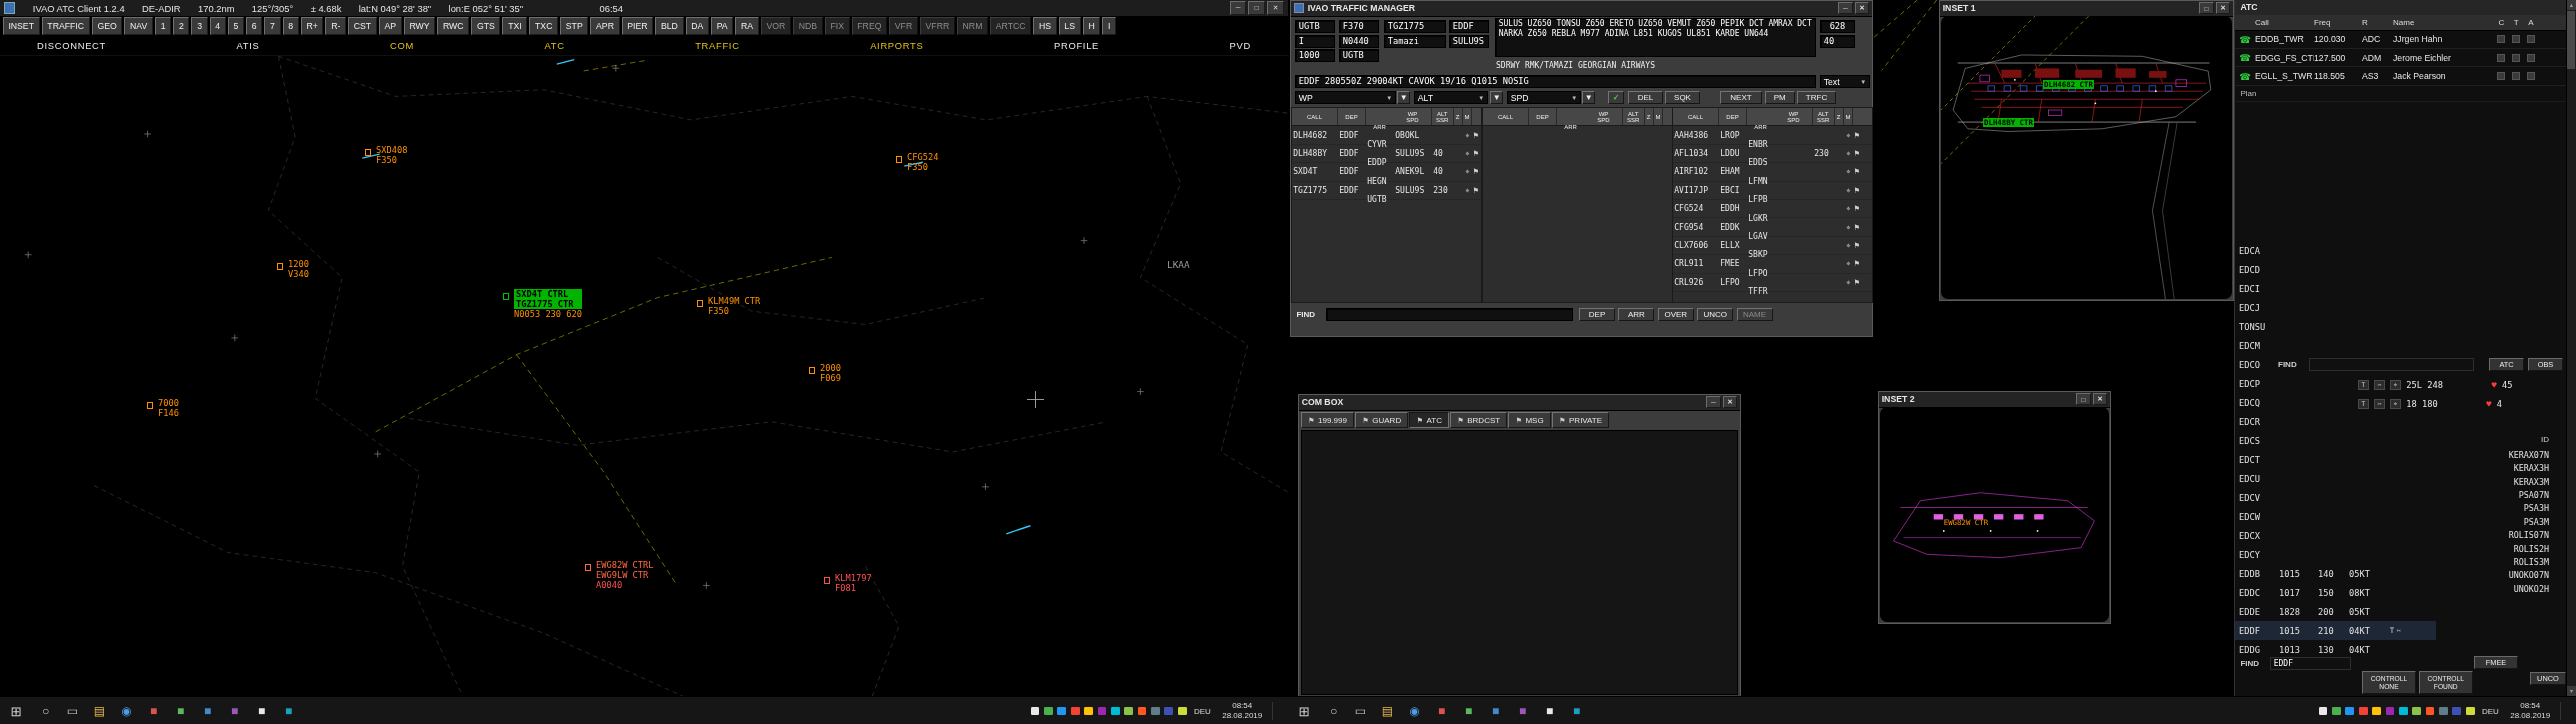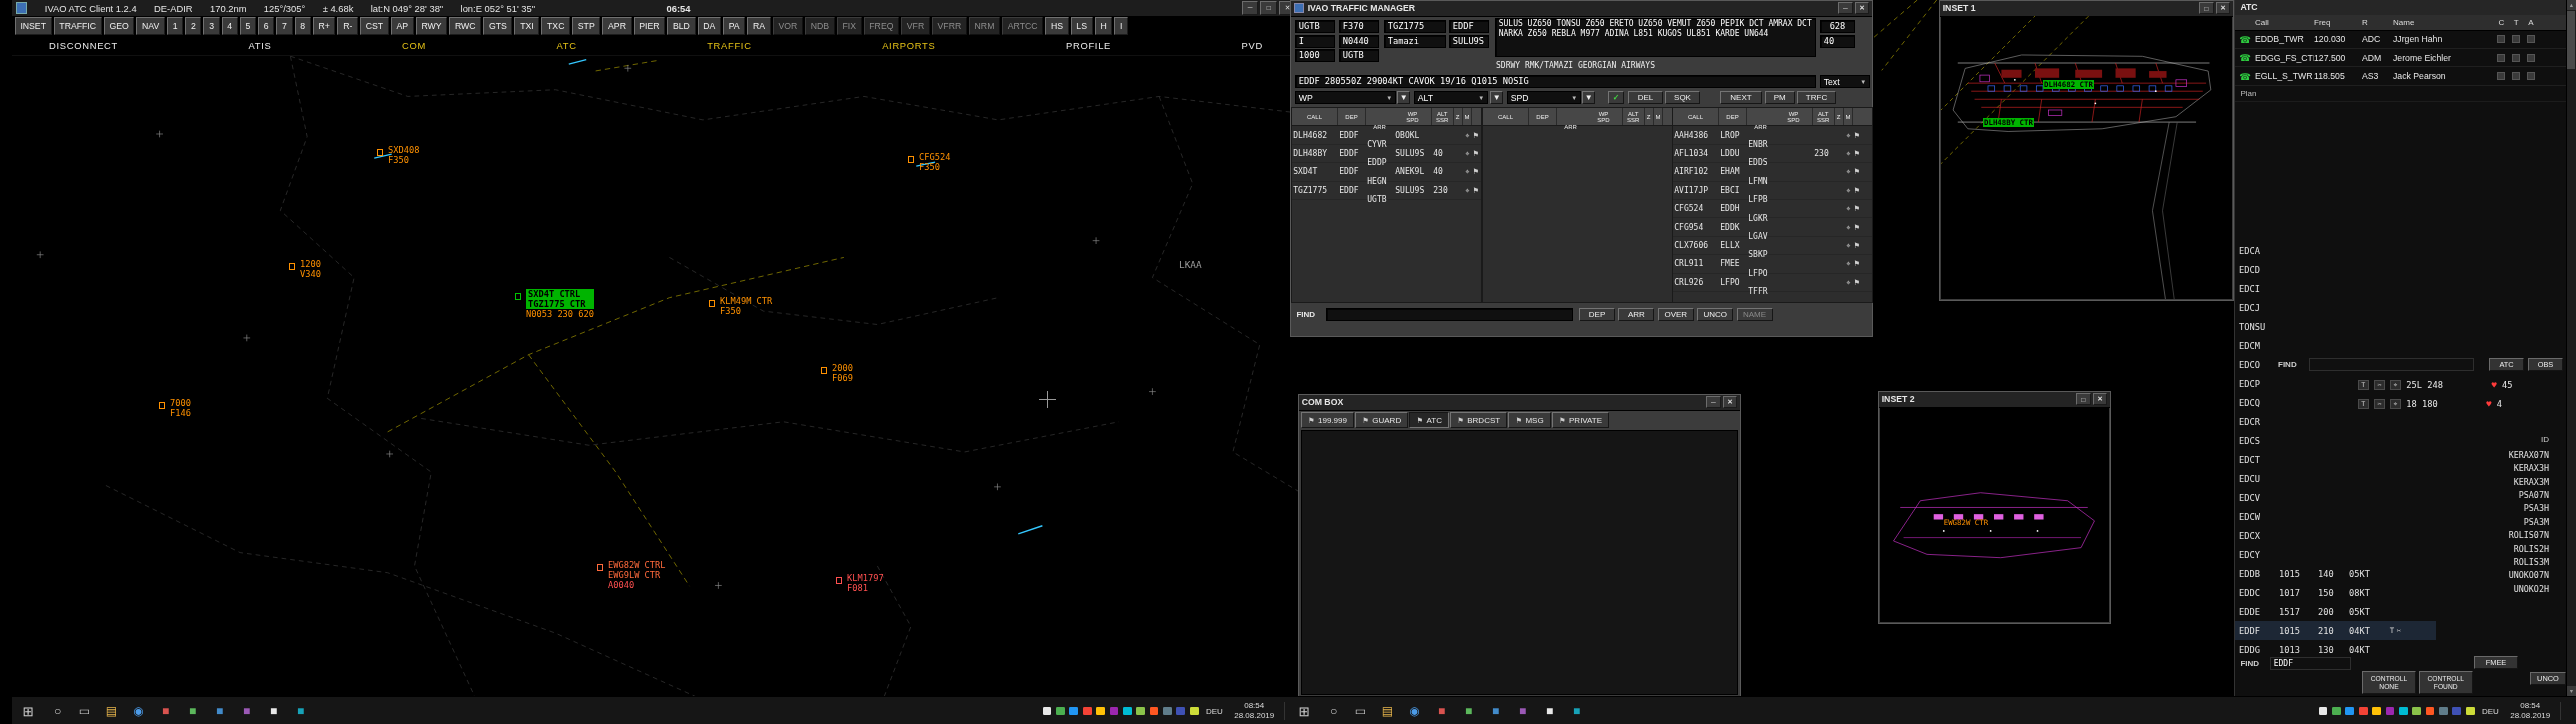--- a/index.html
+++ b/index.html
@@ -1,18 +1,18 @@
 <!DOCTYPE html>
 <html style="font-size:10.7px"><head>
 <meta charset="utf-8">
 <style>
   html,body{margin:0;padding:0;width:2576px;height:725px;overflow:hidden;background:#000;
     font-family:"Liberation Sans",sans-serif;-webkit-font-smoothing:antialiased;}
   .mon{position:absolute;top:0;height:725px;width:1288px;}
-  #mon-left{left:12px;} #mon-right{left:1288px;}
+  #mon-left{left:0;} #mon-right{left:1288px;}
 
   
   .titlebar{position:absolute;left:0;top:0;right:0;height:16px;background:#1d1d1d;color:#e6e6e6;
     display:flex;align-items:center;font-size:9.4px;gap:17.4px;padding:0 4px;border-bottom:0.7px solid #000;}
   .titlebar .appico{width:9.4px;height:9.4px;background:#3d6fb4;border:0.7px solid #7aa;flex:none;}
   .tb-btns{margin-left:auto;display:flex;gap:2px;}
   .wbtn{width:14.8px;height:11.4px;background:#3a3a3a;border:0.7px solid;border-color:#6c6c6c #1a1a1a #1a1a1a #6c6c6c;
     color:#ddd;font-size:6.7px;display:flex;align-items:center;justify-content:center;}
   .wtitle{white-space:nowrap;}
 
@@ -87,21 +87,21 @@
 
   
   .comtab{display:flex;align-items:center;gap:3.4px;background:#3a3a3a;border:0.7px solid;
     border-color:#747474 #161616 #161616 #747474;color:#e8e8e8;font-size:8px;padding:0 6px;height:16px;box-sizing:border-box;}
   .comtab.active{background:#262626;border-color:#161616 #747474 #747474 #161616;}
   .comtab .flg{color:#cfcfcf;font-size:7.4px;}
   #com-tabs{position:absolute;left:2px;top:17px;display:flex;gap:1.3px;}
   #com-body{position:absolute;left:2px;top:35px;right:2px;bottom:2px;background:#151515;border:0.7px solid #000;}
 
   
-  .inset-body{position:absolute;left:0.7px;top:14.8px;right:0.7px;bottom:0.7px;background:#000;overflow:hidden;}
+  .inset-body{position:absolute;left:0.7px;top:14.8px;right:0.7px;bottom:0.7px;background:#000;overflow:hidden;border-radius:7px;}
   .glabel{position:absolute;background:#00b400;color:#000;font-family:"DejaVu Sans Mono",monospace;
     font-size:7.4px;padding:0 1.3px;font-weight:bold;white-space:nowrap;}
   .olabel{position:absolute;color:#ff9100;font-family:"DejaVu Sans Mono",monospace;font-size:7.4px;white-space:nowrap;}
 
   
   #atc-panel{position:absolute;left:946px;top:0;width:342px;height:696px;background:#0f0f0f;border-left:0.7px solid #333;box-sizing:border-box;}
   #atc-title{height:14.8px;background:#262626;color:#e8e8e8;font-size:8.7px;font-weight:bold;display:flex;align-items:center;padding:0 5.4px;}
   #atc-cols{height:14.8px;background:#2e2e2e;display:flex;align-items:center;color:#ddd;font-size:8px;border-bottom:0.7px solid #000;}
   .ac0{width:79px;padding-left:20px;box-sizing:border-box;} .ac1{width:48px;} .ac2{width:31px;} .ac3{width:101px;}
   .ac4,.ac5,.ac6{width:14.8px;text-align:center;}
@@ -142,21 +142,21 @@
 
   <div class="titlebar">
     <span class="appico"></span>
     <span class="wtitle">IVAO ATC Client 1.2.4</span>
     <span>DE-ADIR</span>
     <span>170.2nm</span>
     <span>125°/305°</span>
     <span>± 4.68k</span>
     <span>lat:N 049° 28' 38"</span>
     <span>lon:E 052° 51' 35"</span>
-    <span style="margin-left:114px;font-weight:bold">06:54</span>
+    <span style="margin-left:59px;font-weight:normal">06:54</span>
     <span class="tb-btns">
       <span class="wbtn">─</span>
       <span class="wbtn">□</span>
       <span class="wbtn">✕</span>
     </span>
   </div>
 
   <div id="tb1">
       <div class="tbtn">INSET</div>
       <div class="tbtn">TRAFFIC</div>
@@ -892,21 +892,21 @@
           <span class="a3">05KT</span>
         </div>
         <div class="aprow">
           <span class="a0">EDDC</span>
           <span class="a1">1017</span>
           <span class="a2">150</span>
           <span class="a3">08KT</span>
         </div>
         <div class="aprow">
           <span class="a0">EDDE</span>
-          <span class="a1">1517</span>
+          <span class="a1">1828</span>
           <span class="a2">200</span>
           <span class="a3">05KT</span>
         </div>
         <div class="aprow sel">
           <span class="a0">EDDF</span>
           <span class="a1">1015</span>
           <span class="a2">210</span>
           <span class="a3">04KT</span>
           <span class="wic">T</span>
           <span class="wic">✂</span>

